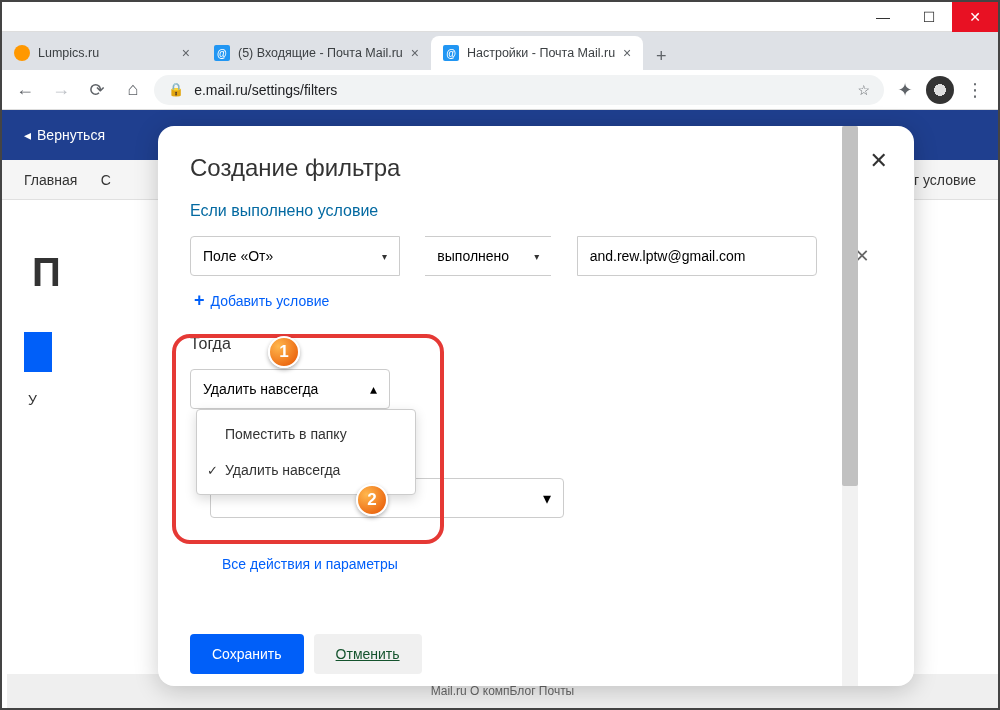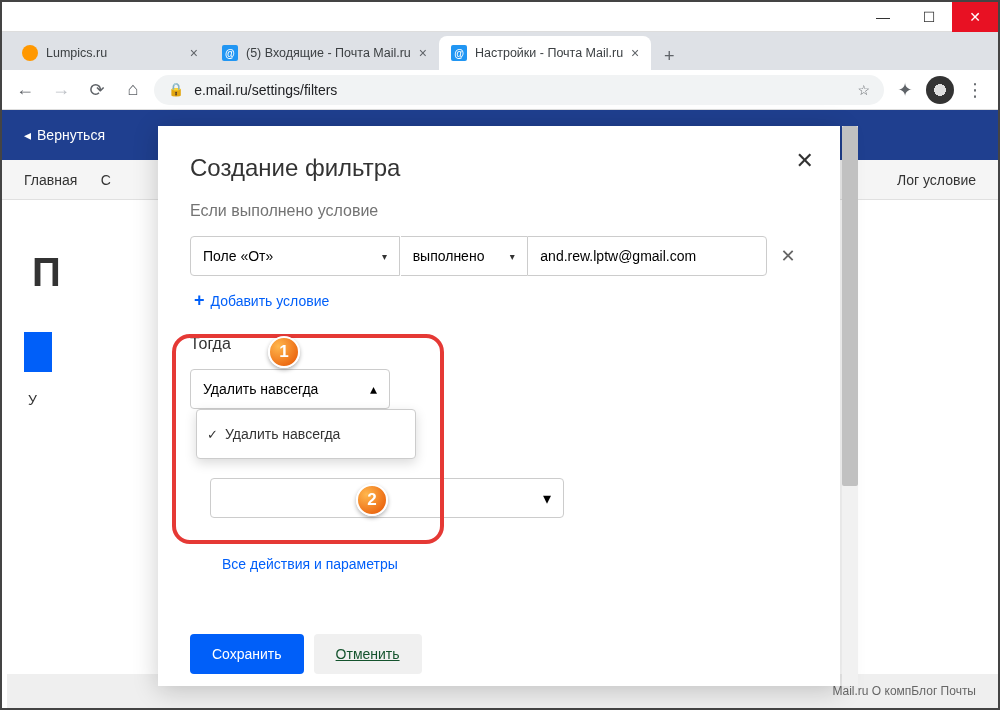--- a/index.html
+++ b/index.html
@@ -6,21 +6,21 @@
 body { width: 1000px; height: 710px; background: #f0f0f0; position: relative; overflow: hidden; }
 
 .outer-frame { border: 2px solid #444; width: 1000px; height: 710px; background: #fff; }
 
 
 .title-bar { height: 30px; background: #fff; display: flex; justify-content: flex-end; align-items: center; border-bottom: 1px solid #ddd; }
 .win-btn { width: 46px; height: 30px; display: flex; align-items: center; justify-content: center; font-size: 14px; color: #333; }
 .win-close { background: #e81123; color: #fff; }
 
 
-.tab-strip { height: 38px; background: #dee1e6; display: flex; align-items: flex-end; padding-left: 8px; }
+.tab-strip { height: 38px; background: #dee1e6; display: flex; align-items: flex-end; }
 .tab { height: 34px; display: flex; align-items: center; padding: 0 12px; font-size: 12.5px; color: #3c4043; min-width: 200px; max-width: 230px; position: relative; }
 .tab.active { background: #fff; border-radius: 8px 8px 0 0; }
 .tab-favicon { width: 16px; height: 16px; margin-right: 8px; border-radius: 50%; flex-shrink: 0; }
 .tab-title { flex: 1; white-space: nowrap; overflow: hidden; text-overflow: ellipsis; }
 .tab-close { margin-left: 8px; font-size: 14px; color: #5f6368; }
 .new-tab { width: 28px; height: 28px; display: flex; align-items: center; justify-content: center; font-size: 18px; color: #5f6368; margin-left: 4px; }
 
 
 .addr-bar { height: 40px; background: #fff; display: flex; align-items: center; padding: 0 8px; gap: 6px; border-bottom: 1px solid #ddd; }
 .nav-btn { width: 30px; height: 30px; display: flex; align-items: center; justify-content: center; color: #5f6368; font-size: 18px; border-radius: 50%; }
@@ -29,27 +29,27 @@
 .lock { color: #5f6368; font-size: 13px; }
 .url-star { color: #5f6368; }
 .avatar { width: 28px; height: 28px; border-radius: 50%; background: radial-gradient(circle, #ddd 30%, #333 30%); }
 
 
 .page-bg { position: relative; height: calc(100% - 108px); background: #fff; }
 .blue-bar { height: 50px; background: #1f3f8f; color: #fff; display: flex; align-items: center; padding-left: 22px; font-size: 14px; }
 .blue-bar::before { content: "◂"; margin-right: 6px; }
 .nav-row { height: 40px; background: #f5f5f5; display: flex; align-items: center; padding: 0 22px; font-size: 14px; color: #333; justify-content: space-between; border-bottom: 1px solid #e0e0e0; }
 .content-hint { padding: 50px 30px; font-size: 40px; font-weight: bold; color: #333; }
-.footer { position: absolute; bottom: 0; left: 5px; right: 0; height: 34px; background: #efefef; display: flex; align-items: center; padding: 0 22px; font-size: 12px; color: #666; justify-content: flex-end; }
-
-
-.modal { position: absolute; top: 126px; left: 158px; width: 682px; height: 560px; background: #fff; border-radius: 0; box-shadow: 0 4px 24px rgba(0,0,0,.2); padding: 28px 32px 0; }
+.footer { position: absolute; bottom: 0; left: 5px; right: 0; height: 34px; background: #efefef; display: flex; align-items: center; padding: 0 22px; font-size: 12px; color: #666; justify-content: center; }
+
+
+.modal { position: absolute; top: 126px; left: 158px; width: 756px; height: 560px; background: #fff; border-radius: 16px; box-shadow: 0 4px 24px rgba(0,0,0,.2); padding: 28px 32px 0; }
 .modal-title { font-size: 24px; color: #333; margin-bottom: 20px; }
 .modal-close { position: absolute; top: 22px; right: 26px; font-size: 22px; color: #333; }
-.m-section-label { font-size: 16px; color: #737373; margin-bottom: 16px; }
+.m-section-label { font-size: 16px; color: #0369a1; margin-bottom: 16px; }
 .cond-row { display: flex; gap: 0; margin-bottom: 14px; justify-content: space-between; }
 .cond-drop { height: 40px; border: 1px solid #ccc; display: flex; align-items: center; justify-content: space-between; padding: 0 12px; font-size: 14px; background: #fff; }
 .cond-drop .caret { font-size: 10px; color: #333; }
 .cond-field1 { width: 210px; border-radius: 4px 0 0 4px; }
 .cond-field2 { width: 126px; border-left: none; border-right: none; }
 .cond-input { height: 40px; border: 1px solid #ccc; padding: 0 12px; font-size: 14px; width: 240px; border-radius: 0 4px 4px 0; display: flex; align-items: center; }
 .cond-x { width: 40px; display: flex; align-items: center; justify-content: center; font-size: 18px; color: #666; }
 .add-cond { color: #005ff9; font-size: 14px; display: flex; align-items: center; gap: 6px; margin-bottom: 24px; margin-left: 4px; }
 .add-cond .plus { font-size: 18px; font-weight: bold; }
 
@@ -171,20 +171,21 @@
     <span>Добавить условие</span>
   </div>
 
   <div class="then-block">
     <div class="then-label">Тогда</div>
     <div class="action-select">
       <span>Удалить навсегда</span>
       <span class="caret">▴</span>
     </div>
     <div class="dropdown-menu">
+      <div class="dd-item">Поместить в папку</div>
       <div class="dd-item selected">Удалить навсегда</div>
     </div>
   </div>
 
   <div class="modal-buttons">
     <button class="btn-save">Сохранить</button>
     <button class="btn-cancel">Отменить</button>
   </div>
 </div>
 

